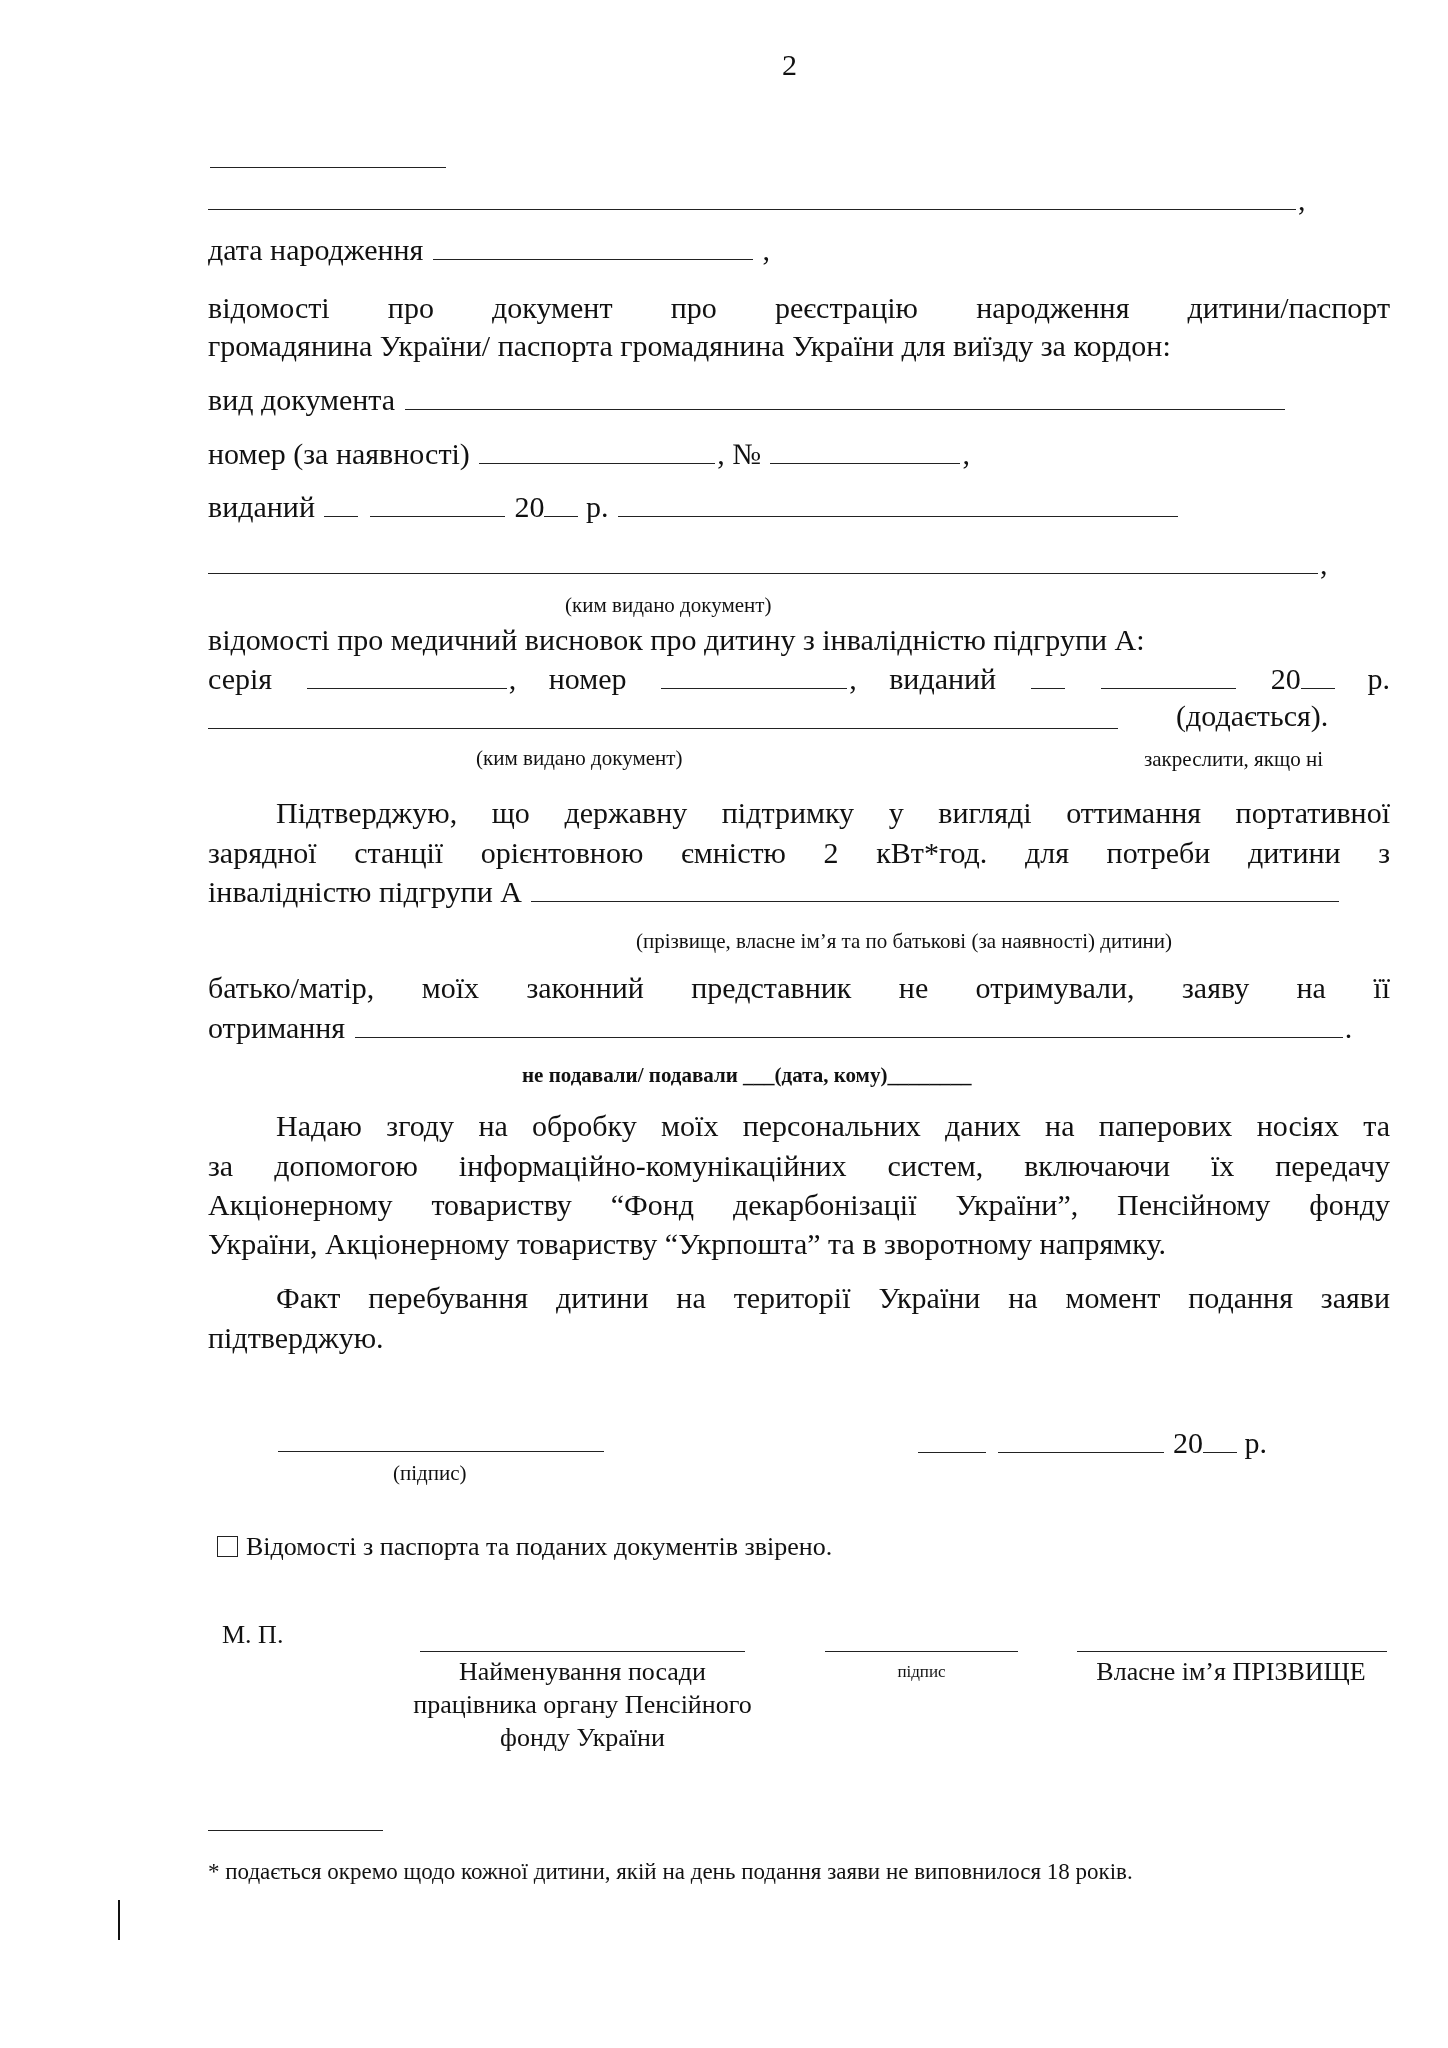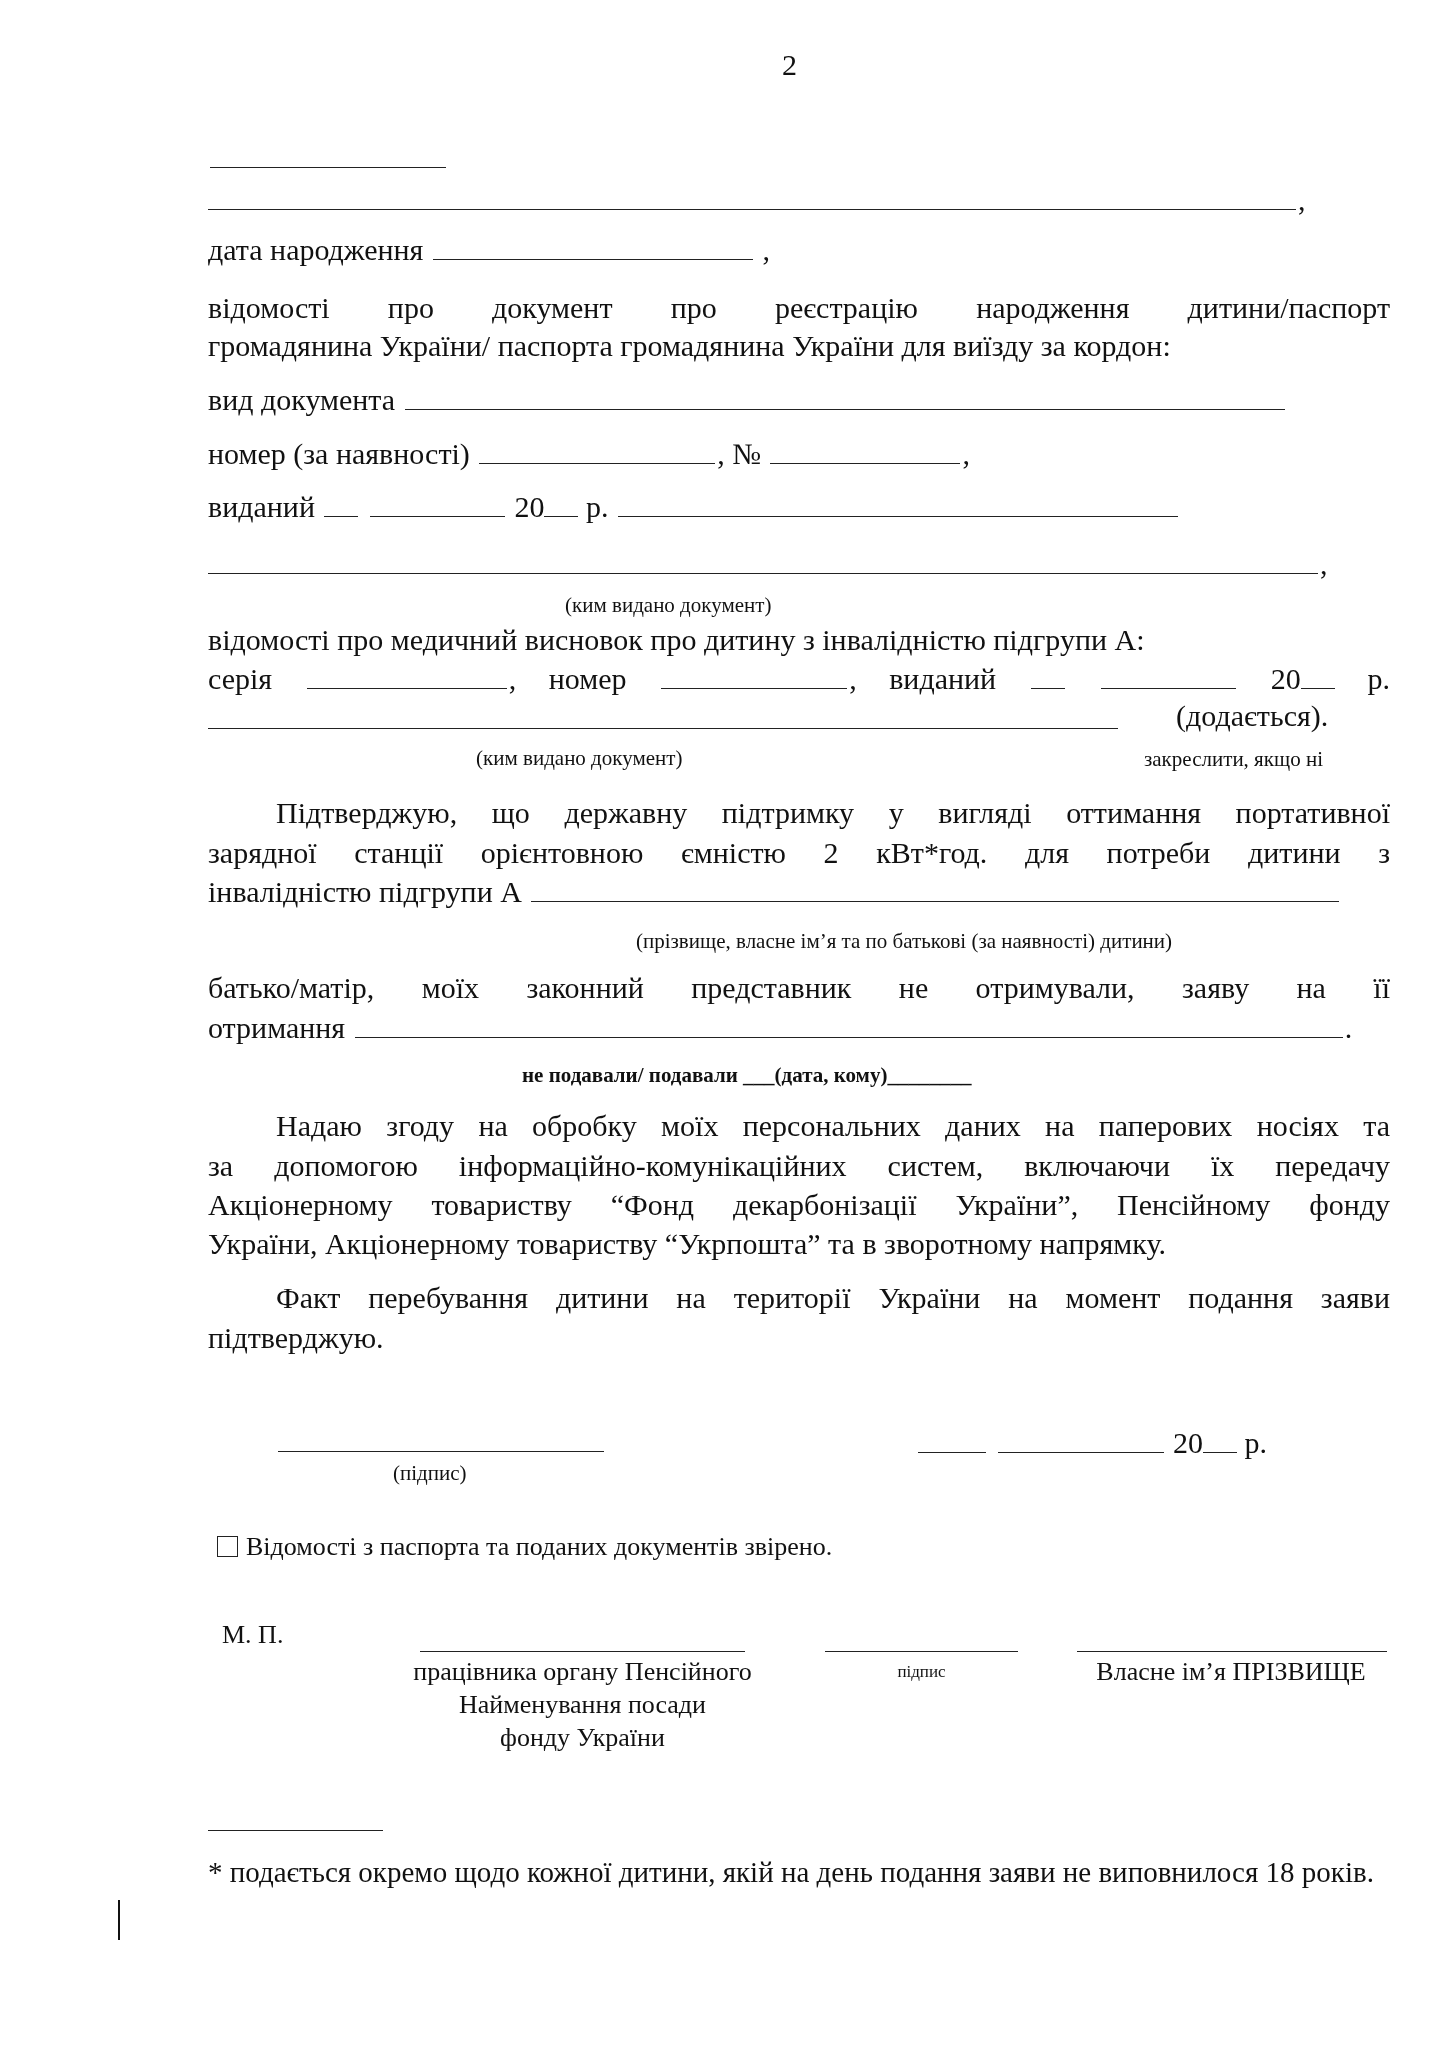--- a/index.html
+++ b/index.html
@@ -1,21 +1,21 @@
 <!DOCTYPE html>
 <html><head>
 <meta charset="utf-8">
 <style>
   html, body { margin: 0; padding: 0; background: #ffffff; }
   body { width: 1448px; height: 2048px; position: relative; overflow: hidden;
          font-family: "Liberation Serif", "DejaVu Serif", serif; color: #111; }
   .abs { position: absolute; white-space: nowrap; }
   .t { font-size: 30px; line-height: 36px; }
   .s { font-size: 21px; line-height: 26px; }
-  .fn { font-size: 29px; line-height: 28px; }
+  .fn { font-size: 23px; line-height: 28px; }
   .blank { display: inline-block; border-bottom: 1.6px solid #222; height: 26px; vertical-align: baseline; margin: 0 2px; }
   .just { position: absolute; left: 208px; width: 1182px; text-align: justify; text-align-last: justify; }
   .para-indent { text-indent: 68px; }
   .page-num { left: 782px; top: 48px; font-size: 30px; }
   .hline { position: absolute; border-bottom: 1.6px solid #222; height: 0; }
   .checkbox { display: inline-block; width: 21px; height: 21px; border: 1.6px solid #222; vertical-align: -2px; margin-right: 8px; box-sizing: border-box; }
   .center { text-align: center; }
   .vbar { position: absolute; left: 118px; top: 1900px; width: 2px; height: 40px; background: #111; }
 </style>
 </head>
@@ -116,22 +116,22 @@
 
 <div class="abs" style="left:217px; top:1508px; font-size:26px; line-height:30px;margin-top:24px;">
   <span class="checkbox"></span><span>Відомості з паспорта та поданих документів звірено.</span>
 </div>
 
 <div class="abs" style="left:222px; top:1620px; font-size:26px; line-height:30px;">М. П.</div>
 <div class="hline" style="left:420px; top:1651px; width:325px;"></div>
 <div class="hline" style="left:825px; top:1651px; width:193px;"></div>
 <div class="hline" style="left:1077px; top:1651px; width:310px;"></div>
 <div class="abs center" style="left:380px; top:1655px; width:405px; font-size:26px; line-height:33px; white-space:normal;">
+  <div>Найменування посади</div>
   <div>працівника органу Пенсійного</div>
-  <div>Найменування посади</div>
   <div>фонду України</div>
 </div>
 <div class="abs center" style="left:825px; top:1655px; width:193px; font-size:17px; line-height:33px;">підпис</div>
 <div class="abs center" style="left:1070px; top:1655px; width:322px; font-size:26px; line-height:33px;">Власне ім’я ПРІЗВИЩЕ</div>
 
 <div class="hline" style="left:208px; top:1830px; width:175px;"></div>
 <div class="abs fn" style="left:208px; top:1858px;">* подається окремо щодо кожної дитини, якій на день подання заяви не виповнилося 18 років.</div>
 
 <div class="vbar"></div>
 

